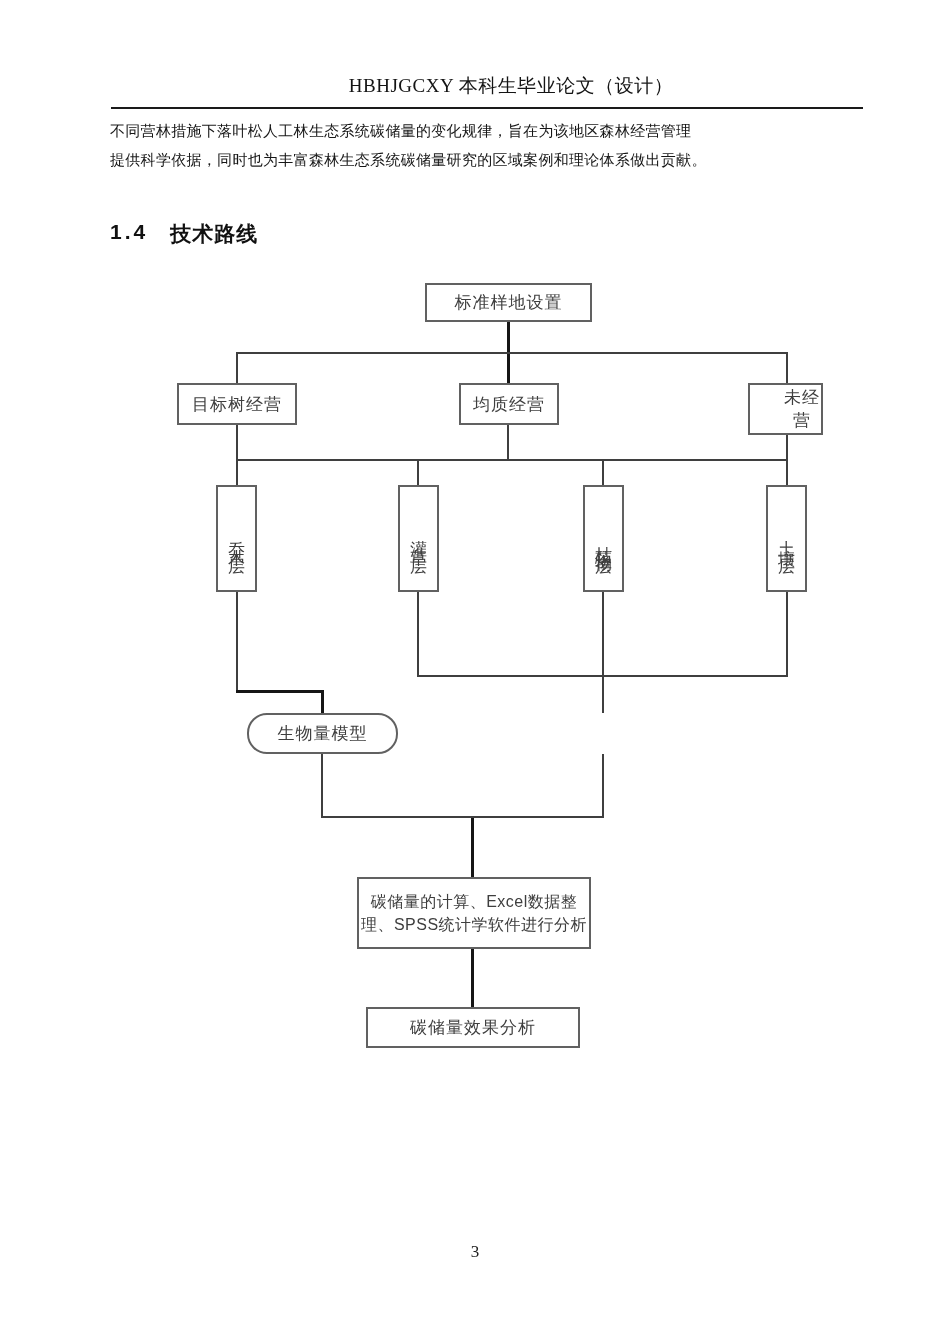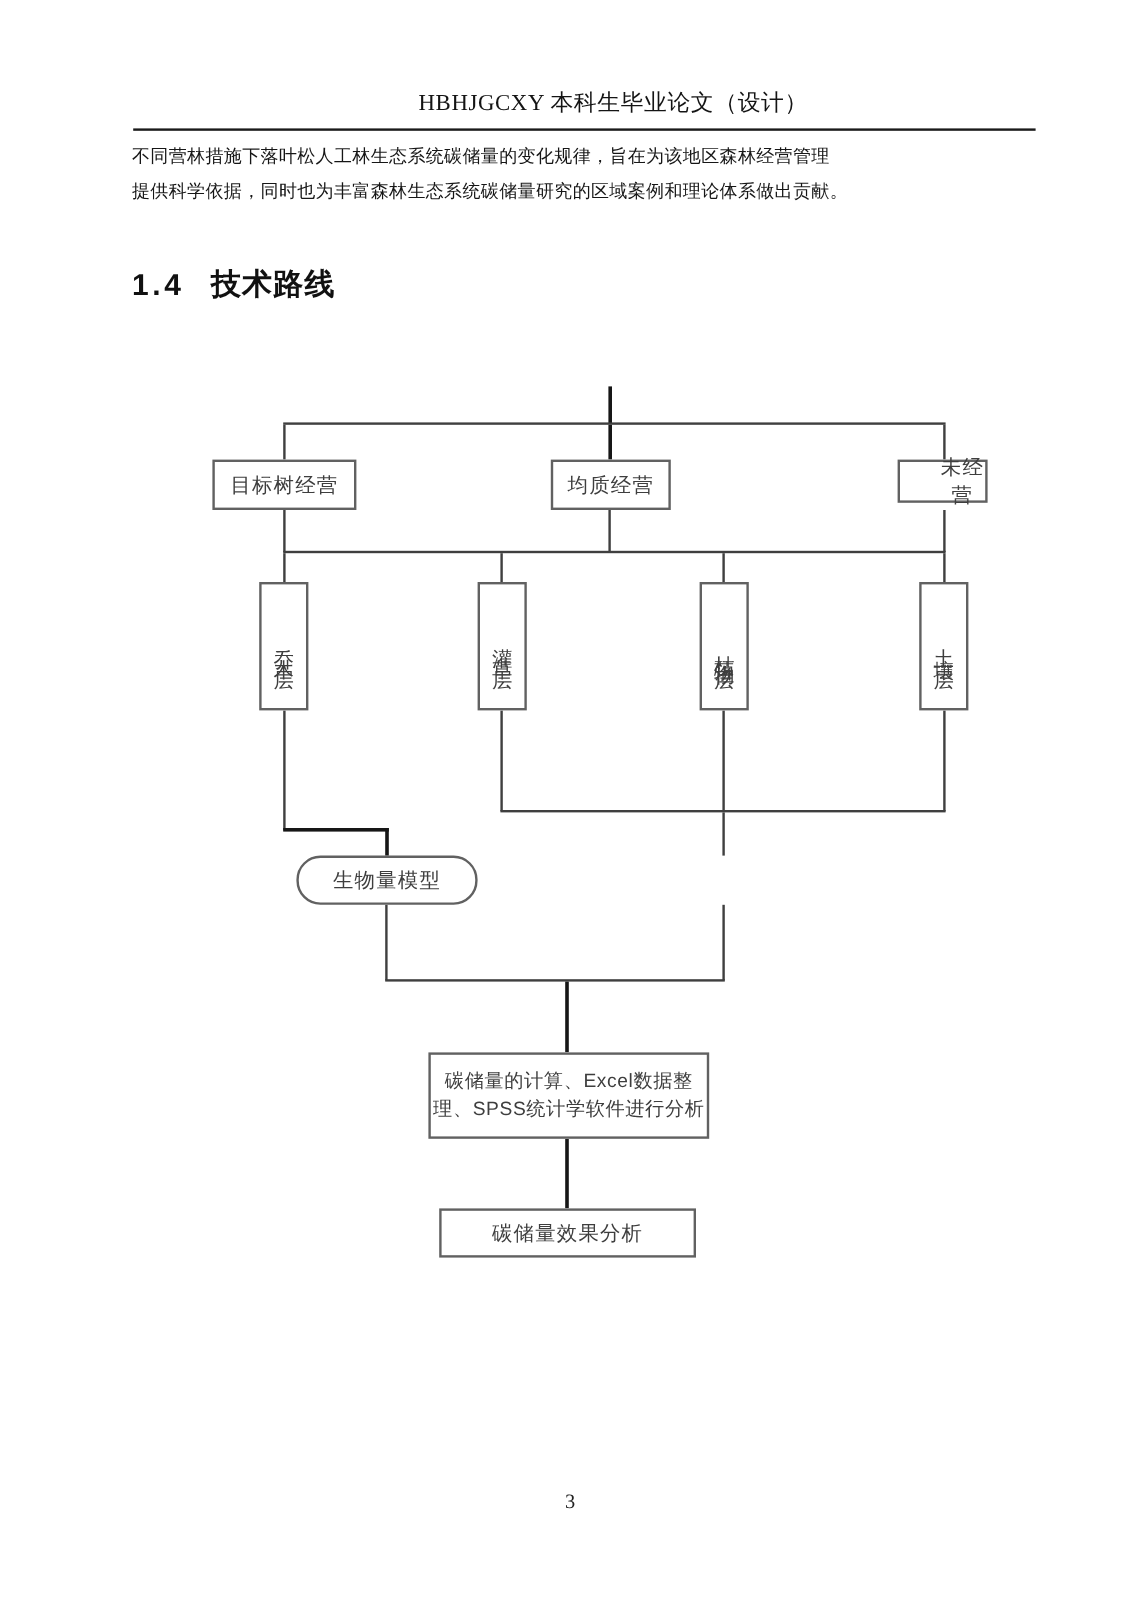--- a/index.html
+++ b/index.html
@@ -30,22 +30,22 @@
     font-size:15px;line-height:29px;
     letter-spacing:0.3px;
     color:#161616;
     text-align:justify;
   }
   .paragraph .pline{white-space:nowrap;}
   
   .section-heading{
     position:absolute;top:220px;left:110px;
     font-family:"Liberation Sans", sans-serif;
-    font-weight:bold;font-size:25px;color:#111;
-    display:flex;align-items:flex-end;
+    font-weight:bold;font-size:21px;color:#111;
+    display:flex;align-items:flex-start;
   }
   .section-heading .num{letter-spacing:3px;}
   .section-heading .ttl{margin-left:22px;letter-spacing:1px;}
   
   .diagram{position:absolute;left:0;top:0;width:950px;height:1344px;}
   .fbox{
     position:absolute;
     border:2px solid #616161;
     background:#fff;
     box-sizing:border-box;
@@ -121,24 +121,25 @@
     <div class="line" style="left:786px;top:592px;width:2px;height:84px;"></div>
     <div class="line" style="left:417px;top:675px;width:371px;height:2px;"></div>
     <div class="line" style="left:602px;top:677px;width:2px;height:36px;"></div>
 
     <div class="line" style="left:321px;top:754px;width:2px;height:63px;"></div>
     <div class="line" style="left:602px;top:754px;width:2px;height:63px;"></div>
     <div class="line" style="left:321px;top:816px;width:283px;height:2px;"></div>
     <div class="line bold" style="left:471px;top:818px;width:3px;height:59px;"></div>
     <div class="line bold" style="left:471px;top:949px;width:3px;height:58px;"></div>
 
+    <div class="fbox" style="left:425px;top:283px;width:167px;height:39px;">标准样地设置</div>
 
     <div class="fbox" style="left:177px;top:383px;width:120px;height:42px;">目标树经营</div>
     <div class="fbox" style="left:459px;top:383px;width:100px;height:42px;">均质经营</div>
-    <div class="fbox" style="left:748px;top:383px;width:75px;height:36px;padding-left:33px;">未经营</div>
+    <div class="fbox" style="left:748px;top:383px;width:75px;height:52px;padding-left:33px;">未经营</div>
 
     <div class="fbox vert" style="left:216px;top:485px;width:41px;height:107px;">乔木层</div>
     <div class="fbox vert" style="left:398px;top:485px;width:41px;height:107px;">灌草层</div>
     <div class="fbox vert four" style="left:583px;top:485px;width:41px;height:107px;">枯落物层</div>
     <div class="fbox vert" style="left:766px;top:485px;width:41px;height:107px;">土壤层</div>
 
     <div class="fbox" style="left:247px;top:713px;width:151px;height:41px;border-radius:20px;">生物量模型</div>
 
     <div class="fbox" style="left:366px;top:1007px;width:214px;height:41px;">碳储量效果分析</div>
 

